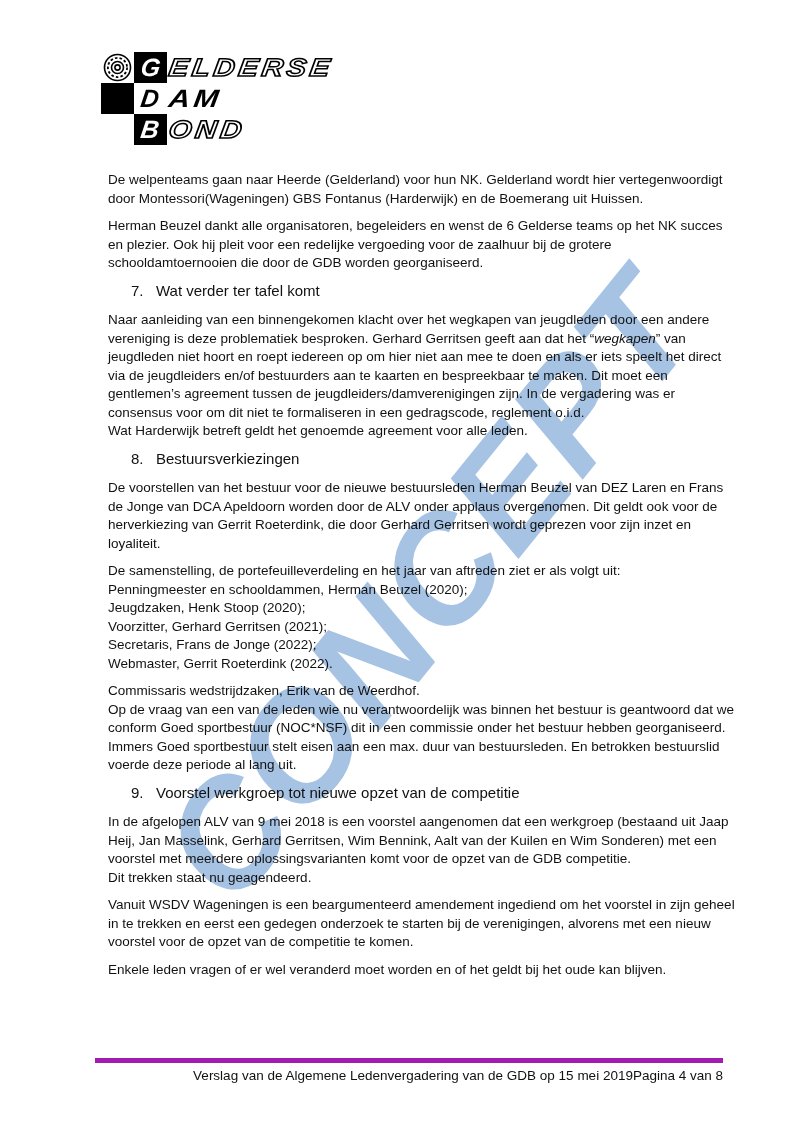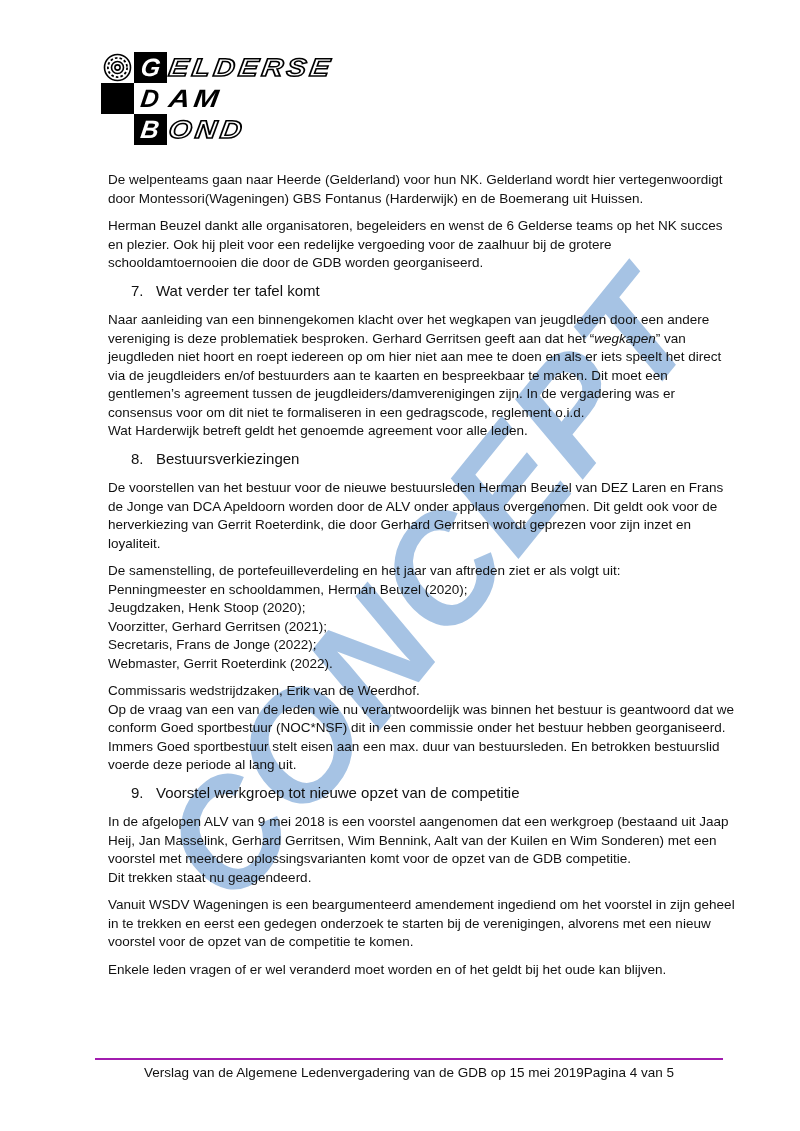--- a/index.html
+++ b/index.html
@@ -54,22 +54,22 @@
   .para { margin:0 0 9px 0; }
   .heading {
     font-weight:normal; font-size:15px; margin:6px 0 11px 0; padding-left:23px;
   }
   .heading .hnum { display:inline-block; width:25px; }
   .it { font-style:italic; }
 
   
   .footer {
     position:absolute; left:95px; width:628px; top:1058px; z-index:1;
-    border-top:2px solid #a21caf; padding-top:4px;
-    display:flex; justify-content:center; align-items:baseline;
+    border-top:5px solid #a21caf; padding-top:4px;
+    display:flex; justify-content:flex-end; align-items:baseline;
   }
 </style>
 </head>
 <body>
 
 <div class="page">
 
   <div class="watermark" style="color: rgb(94, 147, 206);">CONCEPT</div>
 
   <div class="logo">
@@ -106,16 +106,16 @@
       <p class="para"><span>De samenstelling, de portefeuilleverdeling en het jaar van aftreden ziet er als volgt uit:</span><br><span>Penningmeester en schooldammen, Herman Beuzel (2020);</span><br><span>Jeugdzaken, Henk Stoop (2020);</span><br><span>Voorzitter, Gerhard Gerritsen (2021);</span><br><span>Secretaris, Frans de Jonge (2022);</span><br><span>Webmaster, Gerrit Roeterdink (2022).</span></p>
       <p class="para"><span>Commissaris wedstrijdzaken, Erik van de Weerdhof.</span><br><span>Op de vraag van een van de leden wie nu verantwoordelijk was binnen het bestuur is geantwoord dat we conform Goed sportbestuur (NOC*NSF) dit in een commissie onder het bestuur hebben georganiseerd. Immers Goed sportbestuur stelt eisen aan een max. duur van bestuursleden. En betrokken bestuurslid voerde deze periode al lang uit.</span></p>
       <div class="heading"><span class="hnum">9.</span><span>Voorstel werkgroep tot nieuwe opzet van de competitie</span></div>
       <p class="para"><span>In de afgelopen ALV van 9 mei 2018 is een voorstel aangenomen dat een werkgroep (bestaand uit Jaap Heij, Jan Masselink, Gerhard Gerritsen, Wim Bennink, Aalt van der Kuilen en Wim Sonderen) met een voorstel met meerdere oplossingsvarianten komt voor de opzet van de GDB competitie.</span><br><span>Dit trekken staat nu geagendeerd.</span></p>
       <p class="para"><span>Vanuit WSDV Wageningen is een beargumenteerd amendement ingediend om het voorstel in zijn geheel in te trekken en eerst een gedegen onderzoek te starten bij de verenigingen, alvorens met een nieuw voorstel voor de opzet van de competitie te komen.</span></p>
       <p class="para"><span>Enkele leden vragen of er wel veranderd moet worden en of het geldt bij het oude kan blijven.</span></p>
     </main>
 
   <footer class="footer">
     <span>Verslag van de Algemene Ledenvergadering van de GDB op 15 mei 2019</span>
-    <span>Pagina 4 van 5</span>
+    <span>Pagina 4 van 8</span>
   </footer>
 
 </div>
 
 </body></html>

